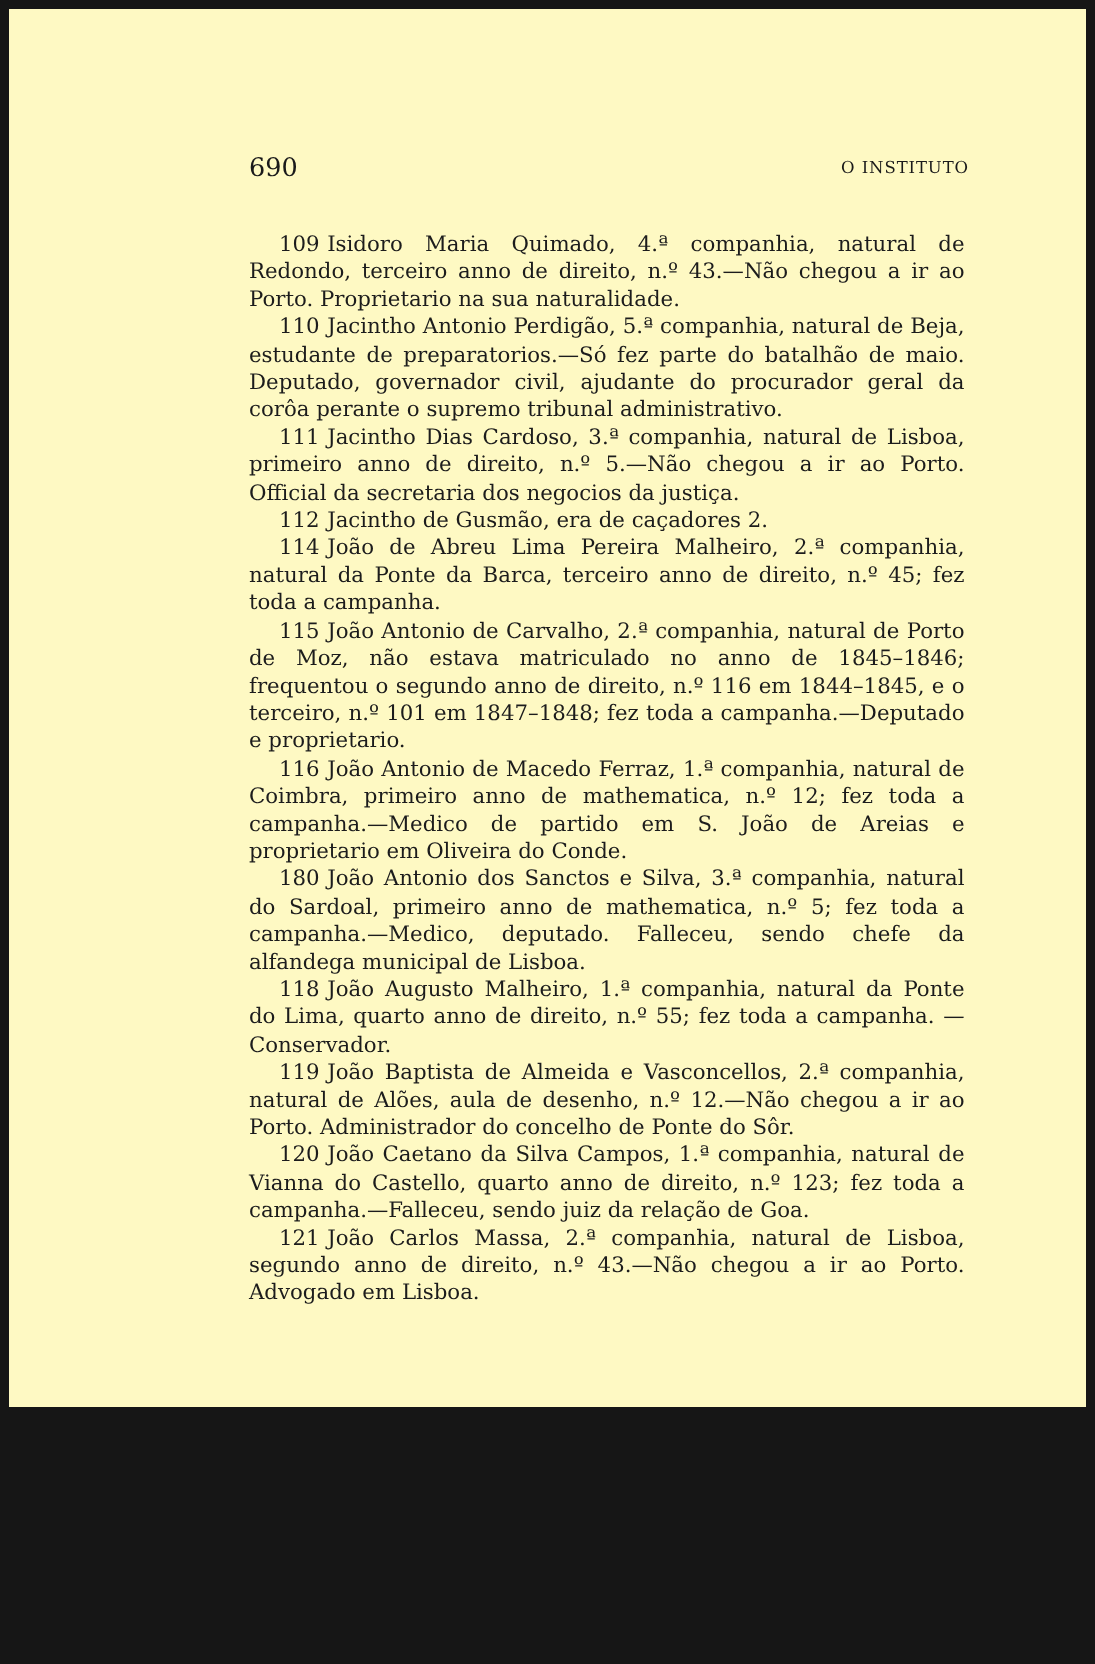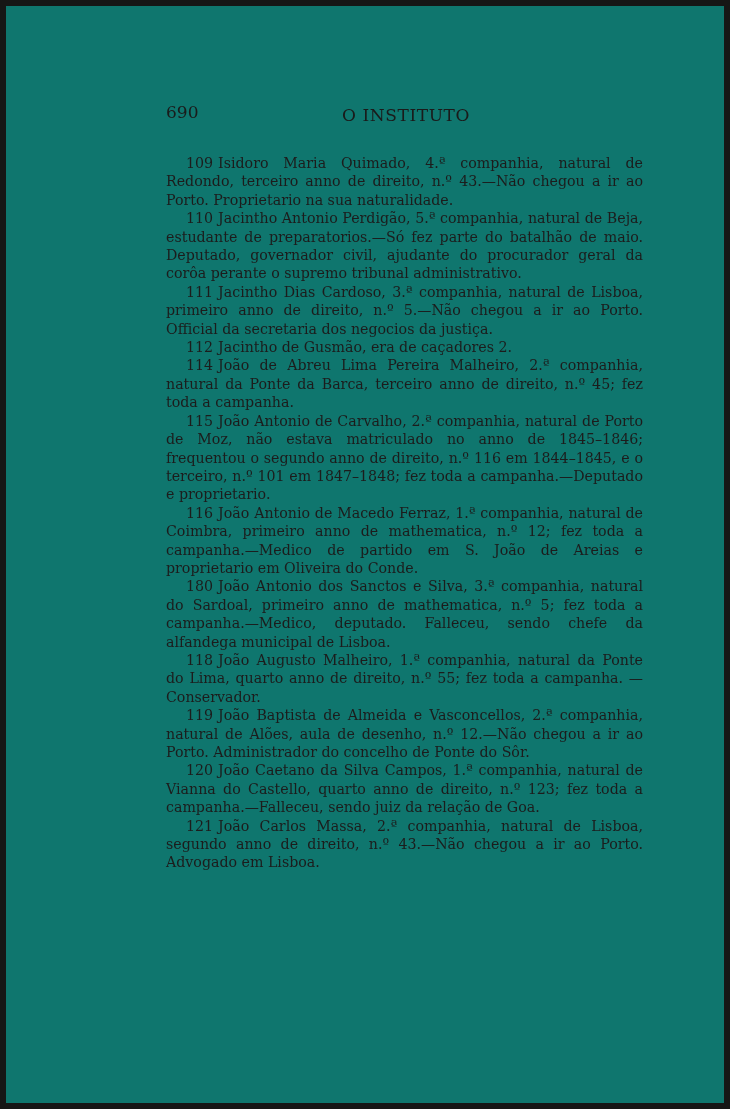--- a/index.html
+++ b/index.html
@@ -5,39 +5,39 @@
   html, body { margin: 0; padding: 0; }
   body {
     width: 730px; height: 1109px;
     background: #161616;
     position: relative;
     overflow: hidden;
   }
   .page {
     position: absolute;
     left: 6px; top: 6px;
-    width: 176px; height: 1097px;
+    width: 176px; height: 932px;
     width: 718px;
-    background: #0f766e;
+    background: #fef9c3;
   }
   .header {
     position: absolute;
     top: 96px; left: 160px; width: 480px;
     height: 24px;
     font-family: "DejaVu Serif", serif;
     color: #1a1a1a;
   }
   .page-number {
     position: absolute; left: 0; top: 0;
     font-size: 17px;
   }
   .running-title {
     position: absolute; left: 0; right: 0; top: 3px;
-    text-align: center;
-    font-size: 17px;
+    text-align: right;
+    font-size: 11px;
     letter-spacing: 0.6px;
     font-variant: small-caps;
   }
   .body-text {
     position: absolute;
     top: 148px; left: 160px; width: 477px;
     font-family: "DejaVu Serif", serif;
     font-size: 14.2px;
     line-height: 18.4px;
     color: #1c1c1c;

